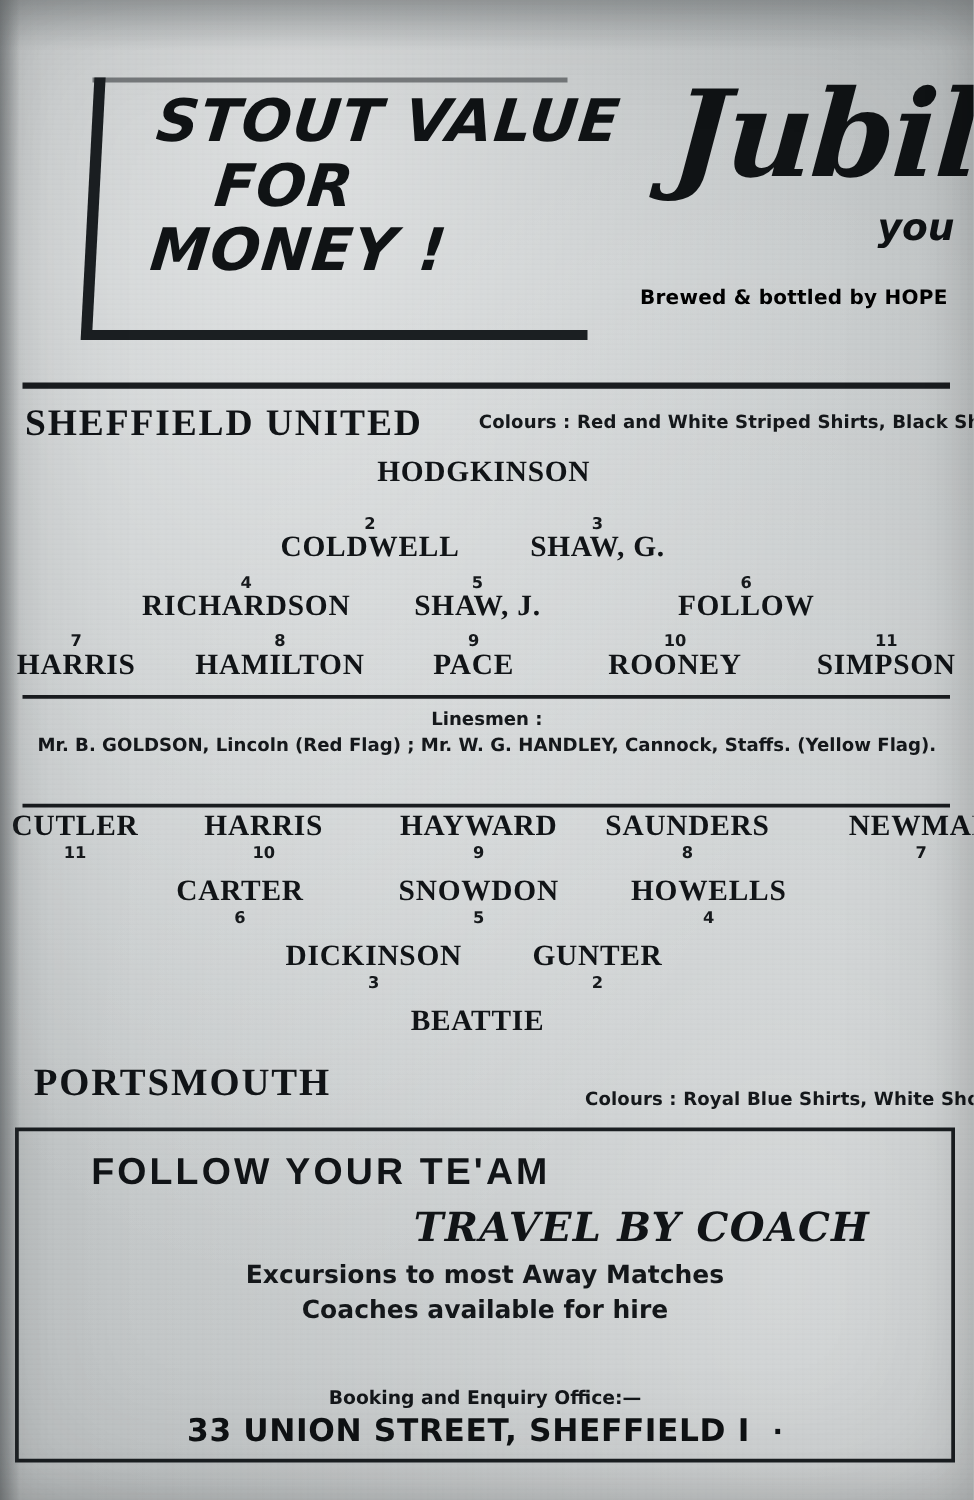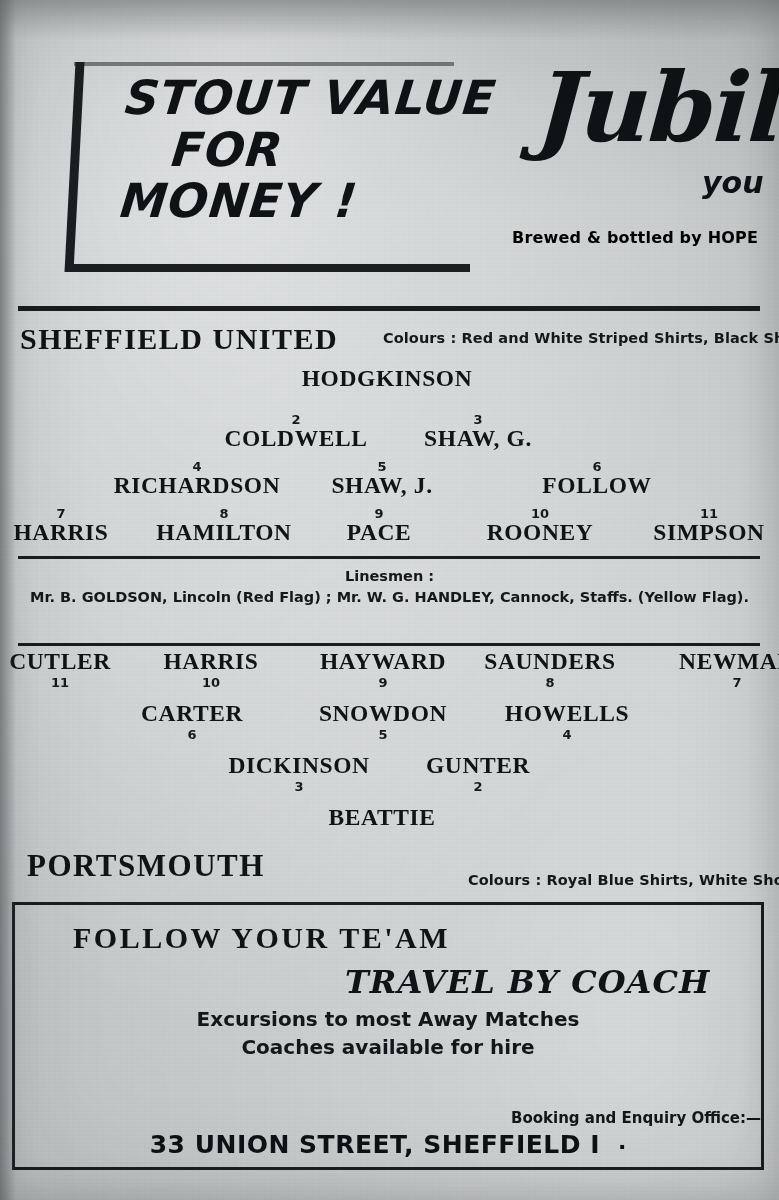--- a/index.html
+++ b/index.html
@@ -217,30 +217,30 @@
     top: 902px;
     width: 752px;
     height: 268px;
     border: 3px solid #1b1f22;
     box-sizing: border-box;
   }
   .follow {
     position: absolute;
     left: 58px;
     top: 16px;
-    font-family: Liberation Serif, serif;
+    font-family: Liberation Sans, sans-serif;
     font-weight: bold;
     font-size: 30px;
     letter-spacing: 2.5px;
     color: #111417;
     white-space: nowrap;
   }
   .travel {
     position: absolute;
-    left: 330px;
+    left: 316px;
     top: 58px;
     font-family: "DejaVu Serif", serif;
     font-weight: bold;
     font-style: italic;
     font-size: 32px;
     letter-spacing: 1px;
     color: #111417;
     white-space: nowrap;
     text-align: center;
   }
@@ -264,21 +264,21 @@
     font-weight: bold;
     font-size: 36px;
     letter-spacing: 1.2px;
     color: #0f1214;
     white-space: nowrap;
   }
   .booking {
     position: absolute;
     width: 100%;
     top: 204px;
-    text-align: right;
+    text-align: center;
     font-family: "DejaVu Sans", sans-serif;
     font-weight: bold;
     font-size: 15px;
     color: #14171a;
   }
   .addr-row {
     position: absolute;
     left: 0;
     top: 225px;
     width: 100%;

